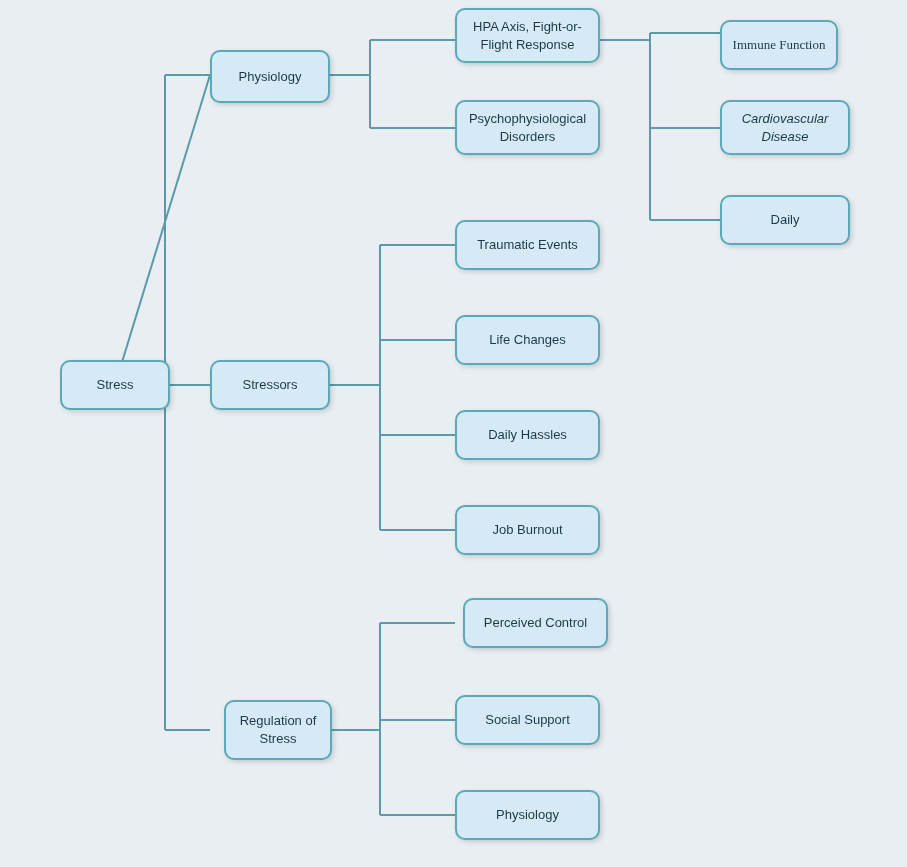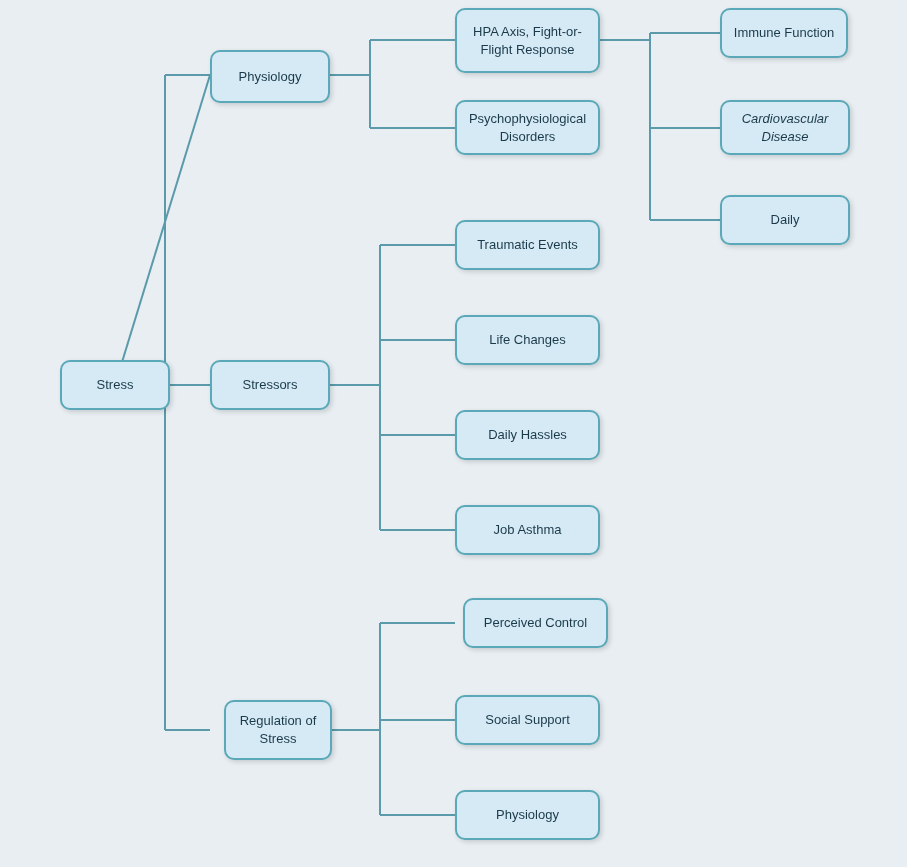--- a/index.html
+++ b/index.html
@@ -91,41 +91,41 @@
 
   <div class="node" style="left:60px; top:360px; width:110px; height:50px;">Stress</div>
 
   <div class="node" style="left:210px; top:50px; width:120px; height:53px;">Physiology</div>
 
   <div class="node" style="left:210px; top:360px; width:120px; height:50px;">Stressors</div>
 
   <div class="node" style="left:224px; top:700px; width:108px; height:60px;">Regulation
 of Stress</div>
 
-  <div class="node" style="left:455px; top:8px; width:145px; height:65px;">HPA Axis,
+  <div class="node" style="left:455px; top:8px; width:145px; height:55px;">HPA Axis,
 Fight-or-Flight
 Response</div>
 
   <div class="node" style="left:455px; top:100px; width:145px; height:55px;">Psychophysiological
 Disorders</div>
 
   <div class="node" style="left:455px; top:220px; width:145px; height:50px;">Traumatic Events</div>
 
   <div class="node" style="left:455px; top:315px; width:145px; height:50px;">Life Changes</div>
 
   <div class="node" style="left:455px; top:410px; width:145px; height:50px;">Daily Hassles</div>
 
-  <div class="node" style="left:455px; top:505px; width:145px; height:50px;">Job Asthma</div>
+  <div class="node" style="left:455px; top:505px; width:145px; height:50px;">Job Burnout</div>
 
   <div class="node" style="left:455px; top:598px; width:145px; height:50px;margin-left:8px;">Perceived Control</div>
 
   <div class="node" style="left:455px; top:695px; width:145px; height:50px;">Social Support</div>
 
   <div class="node" style="left:455px; top:790px; width:145px; height:50px;">Physiology</div>
 
-  <div class="node" style="left:720px; top:8px; width:128px; height:50px;">Immune
+  <div class="node" style="left:720px; top:20px; width:118px; height:50px;font-family:Liberation Serif, serif;">Immune
 Function</div>
 
   <div class="node" style="left:720px; top:100px; width:130px; height:55px;font-style:italic;">Cardiovascular
 Disease</div>
 
   <div class="node" style="left:720px; top:195px; width:130px; height:50px;">Daily</div>
 </div>
 
 </body></html>

